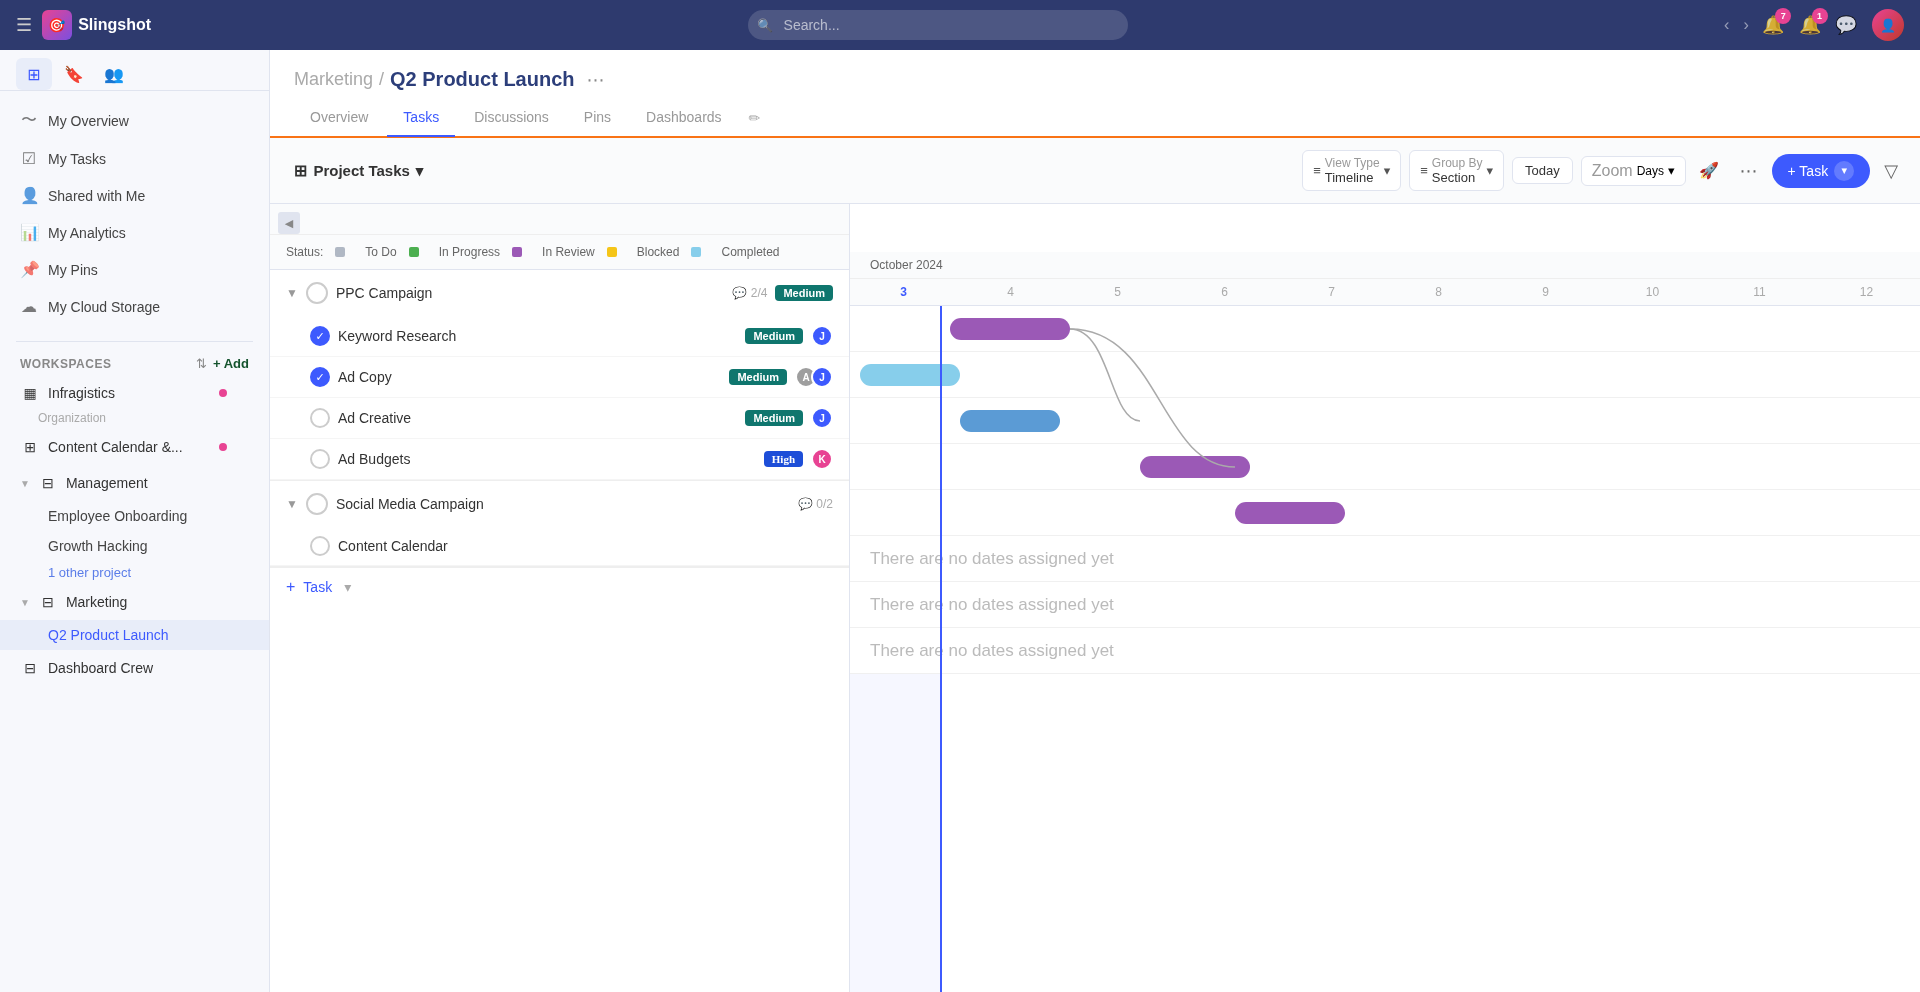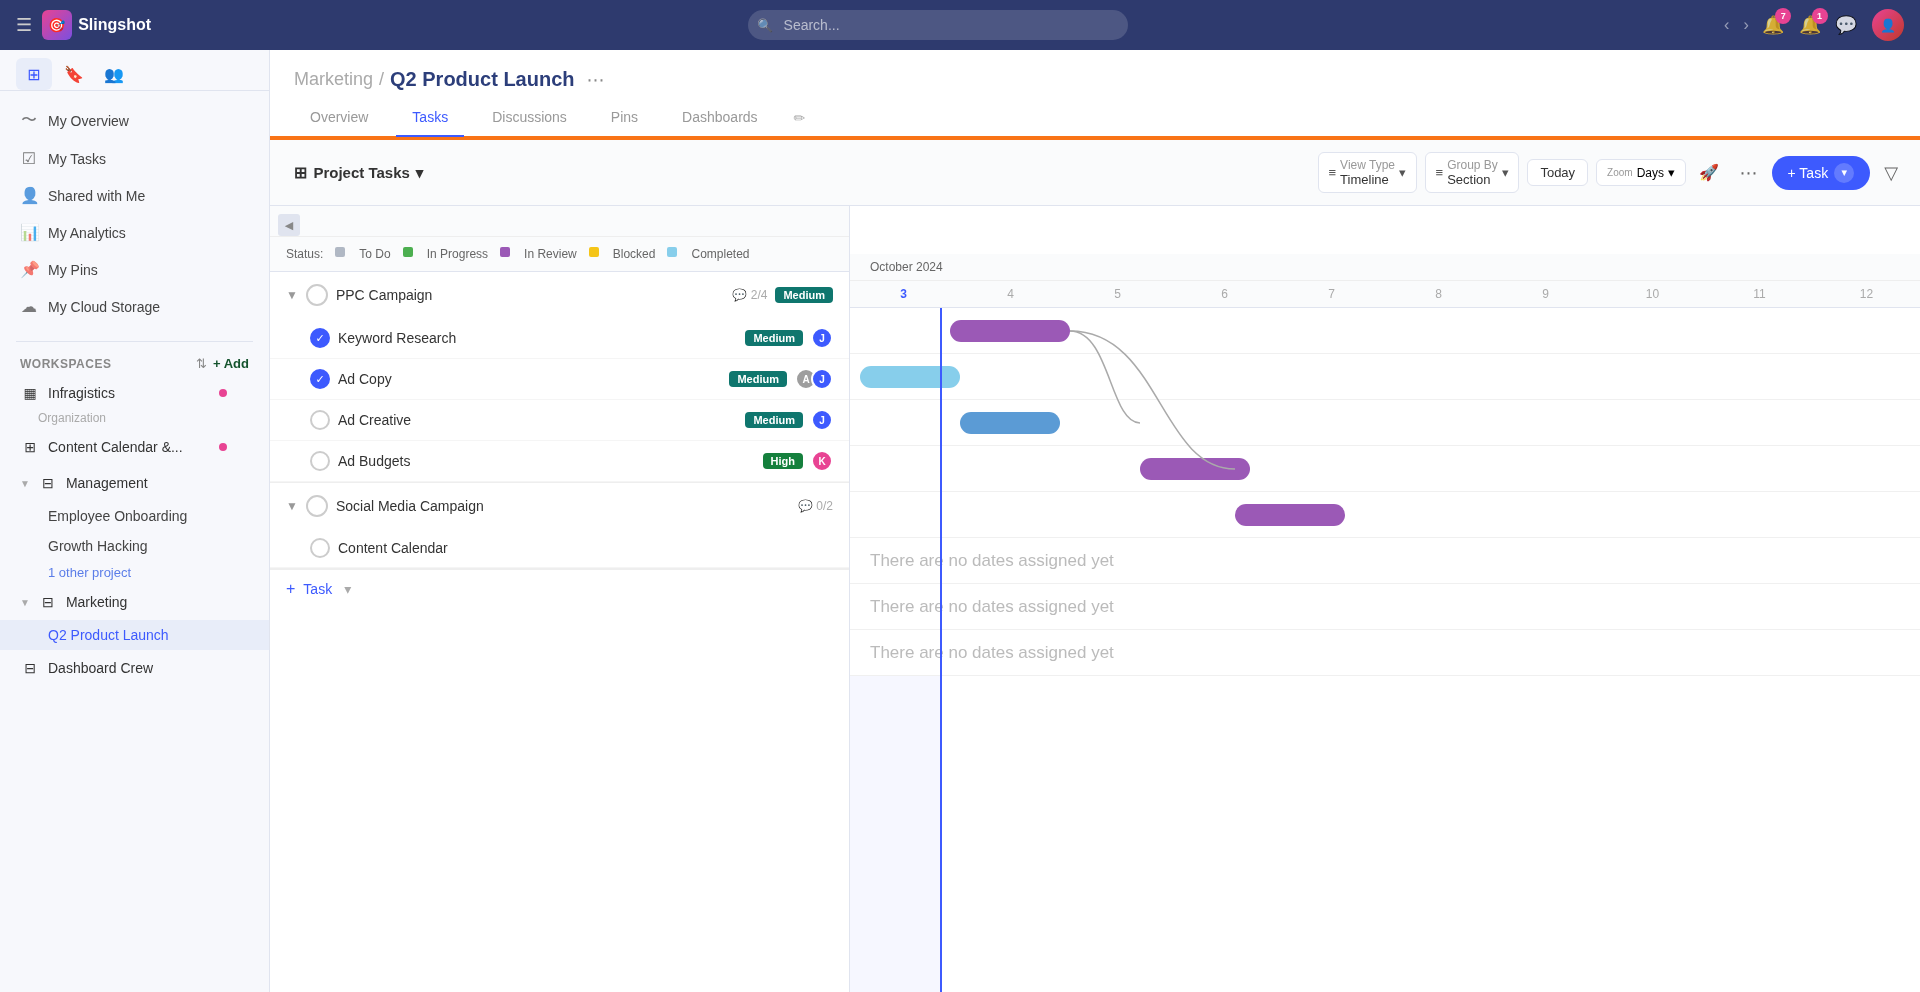--- a/index.html
+++ b/index.html
@@ -61,21 +61,21 @@
     .main { flex: 1; display: flex; flex-direction: column; background: white; overflow: hidden; }
 
     
     .breadcrumb { padding: 18px 24px 0; display: flex; align-items: center; gap: 6px; }
     .bc-parent { color: #aaa; font-size: 18px; }
     .bc-sep { color: #aaa; font-size: 18px; }
     .bc-current { color: #2c3e7a; font-size: 20px; font-weight: 600; }
     .bc-more { color: #888; font-size: 18px; cursor: pointer; margin-left: 6px; }
 
     
-    .tabs { display: flex; align-items: center; padding: 0 24px; border-bottom: 4px solid #f97316; gap: 12px; margin-top: 8px; }
+    .tabs { display: flex; align-items: center; padding: 0 24px; border-bottom: 2px solid #f97316; gap: 3px; margin-top: 8px; }
     .tab { padding: 10px 16px; font-size: 14px; color: #999; cursor: pointer; border-bottom: 2px solid transparent; margin-bottom: -1px; }
     .tab.active { color: #3d5afe; border-bottom: 2px solid #3d5afe; font-weight: 500; }
     .tab-edit-icon { color: #aaa; font-size: 14px; margin-left: 8px; cursor: pointer; }
 
     
     .toolbar { display: flex; align-items: center; gap: 8px; padding: 12px 16px; border-bottom: 1px solid #e0e4ef; background: #fafbfc; }
     .project-tasks-btn { display: flex; align-items: center; gap: 6px; font-size: 15px; font-weight: 600; color: #333; cursor: pointer; padding: 4px 8px; border-radius: 4px; }
     .toolbar-spacer { flex: 1; }
     .toolbar-group { display: flex; align-items: center; gap: 4px; padding: 5px 10px; border-radius: 6px; cursor: pointer; color: #555; font-size: 13px; border: 1px solid #e0e4ef; background: white; }
     .toolbar-group .tg-label { font-size: 12px; color: #999; }
@@ -90,38 +90,38 @@
 
     
     .content { display: flex; flex: 1; overflow: hidden; }
 
     
     .task-list { width: 580px; min-width: 580px; border-right: 1px solid #e0e4ef; overflow-y: auto; }
 
     
     .status-bar { display: flex; align-items: center; gap: 12px; padding: 10px 16px; border-bottom: 1px solid #e0e4ef; font-size: 12px; background: #fafbfc; }
     .status-label { color: #666; font-weight: 500; }
-    .status-item { display: flex; gap: 14px; color: #666; }
+    .status-item { display: flex; align-items: center; gap: 20px; color: #666; }
     .status-dot { width: 10px; height: 10px; border-radius: 2px; }
     .status-dot.todo { background: #b0b8c4; }
     .status-dot.inprogress { background: #4caf50; }
     .status-dot.inreview { background: #9b59b6; }
     .status-dot.blocked { background: #f5c518; }
     .status-dot.completed { background: #87ceeb; }
 
     
     .task-section { border-bottom: 1px solid #eee; }
     .task-section-header { display: flex; align-items: center; gap: 8px; padding: 12px 16px; cursor: pointer; background: white; }
     .collapse-icon { color: #999; font-size: 12px; }
     .section-circle { width: 22px; height: 22px; border-radius: 50%; border: 2px solid #ccc; display: flex; align-items: center; justify-content: center; flex-shrink: 0; }
     .section-name { font-size: 14px; font-weight: 500; color: #333; flex: 1; }
     .section-chat { color: #aaa; font-size: 12px; display: flex; align-items: center; gap: 3px; }
     .priority-badge { padding: 2px 8px; border-radius: 4px; font-size: 11px; font-weight: 600; }
     .priority-medium { background: #0f766e; color: white; }
-    .priority-high { background: #15803d; color: white; }
+    .priority-high { background: #1d4ed8; color: white; font-family: Liberation Serif, serif; }
 
     
     .task-row { display: flex; align-items: center; gap: 8px; padding: 9px 16px 9px 40px; cursor: pointer; border-bottom: 1px solid #f5f5f5; }
     .task-check { width: 20px; height: 20px; border-radius: 50%; border: 2px solid #ccc; display: flex; align-items: center; justify-content: center; flex-shrink: 0; }
     .task-check.done { background: #3d5afe; border-color: #3d5afe; color: white; font-size: 11px; }
     .task-name { flex: 1; font-size: 14px; color: #333; }
     .task-avatars { display: flex; }
     .task-avatar { width: 22px; height: 22px; border-radius: 50%; border: 2px solid white; margin-left: -6px; font-size: 10px; display: flex; align-items: center; justify-content: center; color: white; font-weight: bold; }
     .task-avatar:first-child { margin-left: 0; }
     .av-blue { background: #3d5afe; }
@@ -311,21 +311,21 @@
       <div class="toolbar-group">
         <span>≡</span>
         <div>
           <div class="tg-label">Group By</div>
           <div class="tg-value">Section</div>
         </div>
         <span>▾</span>
       </div>
       <button class="today-btn">Today</button>
       <div class="zoom-group">
-        <span style="font-size:10px;color:#999;">Zoom</span>
+        <span style="font-size:16px;color:#999;">Zoom</span>
         <span style="font-size:12px;font-weight:500;">Days</span>
         <span>▾</span>
       </div>
       <div class="rocket-btn">🚀</div>
       <span class="more-btn">⋯</span>
       <button class="add-task-btn">
         <span>+ Task</span>
         <span class="arrow">▾</span>
       </button>
       <span class="filter-btn">▽</span>

